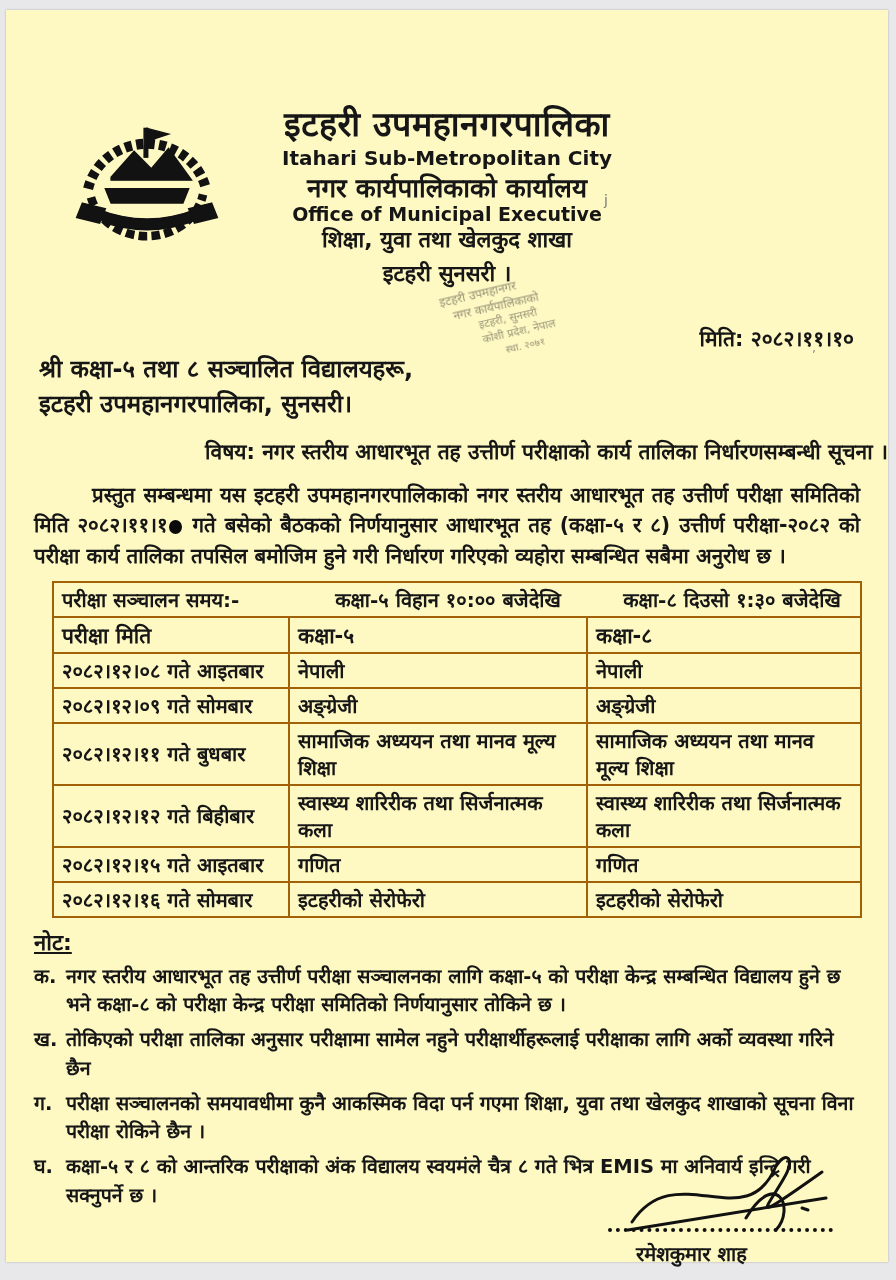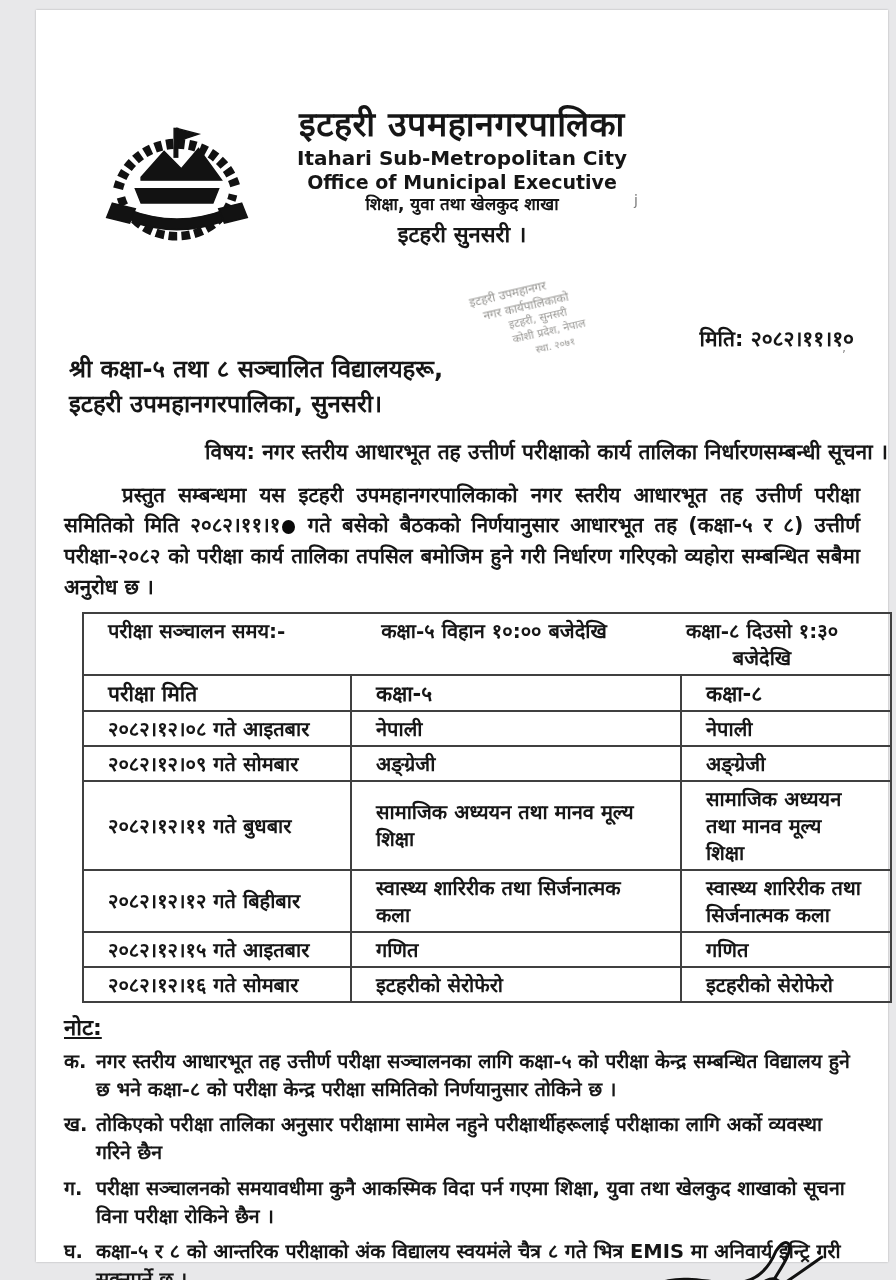--- a/index.html
+++ b/index.html
@@ -7,32 +7,31 @@
     width:896px;height:1280px;
     background:#e8e8ea;
     font-family:"DejaVu Sans","Liberation Sans",sans-serif;
     color:#161616;
     overflow:hidden;
     position:relative;
   }
   .page{
     position:absolute;
     left:6px;top:10px;right:8px;bottom:18px;
-    background:#ffffff;
+    background:#fef9c3;
     box-shadow:0 0 2px rgba(0,0,0,.25);
-    margin-left:30px;
   }
   
   .logo{position:absolute;left:62px;top:104px;width:158px;height:138px;}
   .header{position:absolute;left:0;right:0;top:94px;text-align:center;line-height:1.18;}
   .h-title{font-size:34px;font-weight:800;letter-spacing:.5px;}
   .h-en1{font-size:20px;font-weight:800;margin-top:3px;}
   .h-np2{font-size:26px;font-weight:800;margin-top:2px;}
   .h-en2{font-size:19px;font-weight:800;}
-  .h-np3{font-size:17px;font-weight:800;margin-top:1px;}
+  .h-np3{font-size:22px;font-weight:800;margin-top:1px;}
   .h-place{font-size:22px;font-weight:800;margin-top:8px;}
   
   .letter-block{position:absolute;left:72px;top:256px;font-size:20px;font-weight:700;line-height:1.55;}
   .date-line{position:absolute;right:34px;top:314px;font-size:21px;font-weight:700;}
   
   .stamp{
     position:absolute;left:398px;top:272px;width:190px;
     transform:rotate(-13deg);
     opacity:.55;filter:blur(.4px);
     color:#3c3a34;text-align:center;line-height:1.35;
@@ -56,22 +55,22 @@
     text-align:justify;text-indent:58px;
   }
   .blob{display:inline-block;width:13px;height:14px;background:#0a0a0a;border-radius:50%;vertical-align:-2px;margin:0 2px 0 1px;}
   
   table.sched{
     margin:9px 0 0 46px;width:810px;
     border-collapse:collapse;
     font-size:20px;font-weight:600;
   }
   table.sched td,table.sched th{
-    border:2px solid #404040;
-    padding:3px 24px;text-align:left;vertical-align:middle;
+    border:2px solid #a16207;
+    padding:3px 8px;text-align:left;vertical-align:middle;
   }
   table.sched th{font-size:21px;font-weight:800;}
   .timebar{display:flex;font-weight:800;font-size:20px;}
   .timebar .t0{width:226px;}
   .timebar .t1{width:300px;text-align:center;padding-left:10px;}
   .timebar .t2{flex:1;text-align:center;padding-left:14px;}
   .c-date{width:218px;font-weight:700;border-radius:18px;}
   .c-five{width:280px;}
   
   .notes{margin:8px 26px 0 28px;}
@@ -103,20 +102,21 @@
       <polygon points="26,52 84,52 80,62 30,62"></polygon>
       <path d="M20,66 q35,14 70,0 l-4,9 q-31,11 -62,0 z"></path>
       <polygon points="10,62 26,66 22,76 6,72"></polygon>
       <polygon points="100,62 84,66 88,76 104,72"></polygon>
     </g>
   </svg>
 
   <div class="header">
     <div class="h-title">इटहरी उपमहानगरपालिका</div>
     <div class="h-en1">Itahari Sub-Metropolitan City</div>
+    <div class="h-np2">नगर कार्यपालिकाको कार्यालय</div>
     <div class="h-en2">Office of Municipal Executive</div>
     <div class="h-np3">शिक्षा, युवा तथा खेलकुद शाखा</div>
     <div class="h-place">इटहरी सुनसरी  ।</div>
   </div>
 
   <div class="stamp">
     <span class="s0">इटहरी उपमहानगर</span>
     <span class="s1">नगर कार्यपालिकाको</span>
     <span class="s2">इटहरी, सुनसरी</span>
     <span class="s3">कोशी प्रदेश, नेपाल</span>

